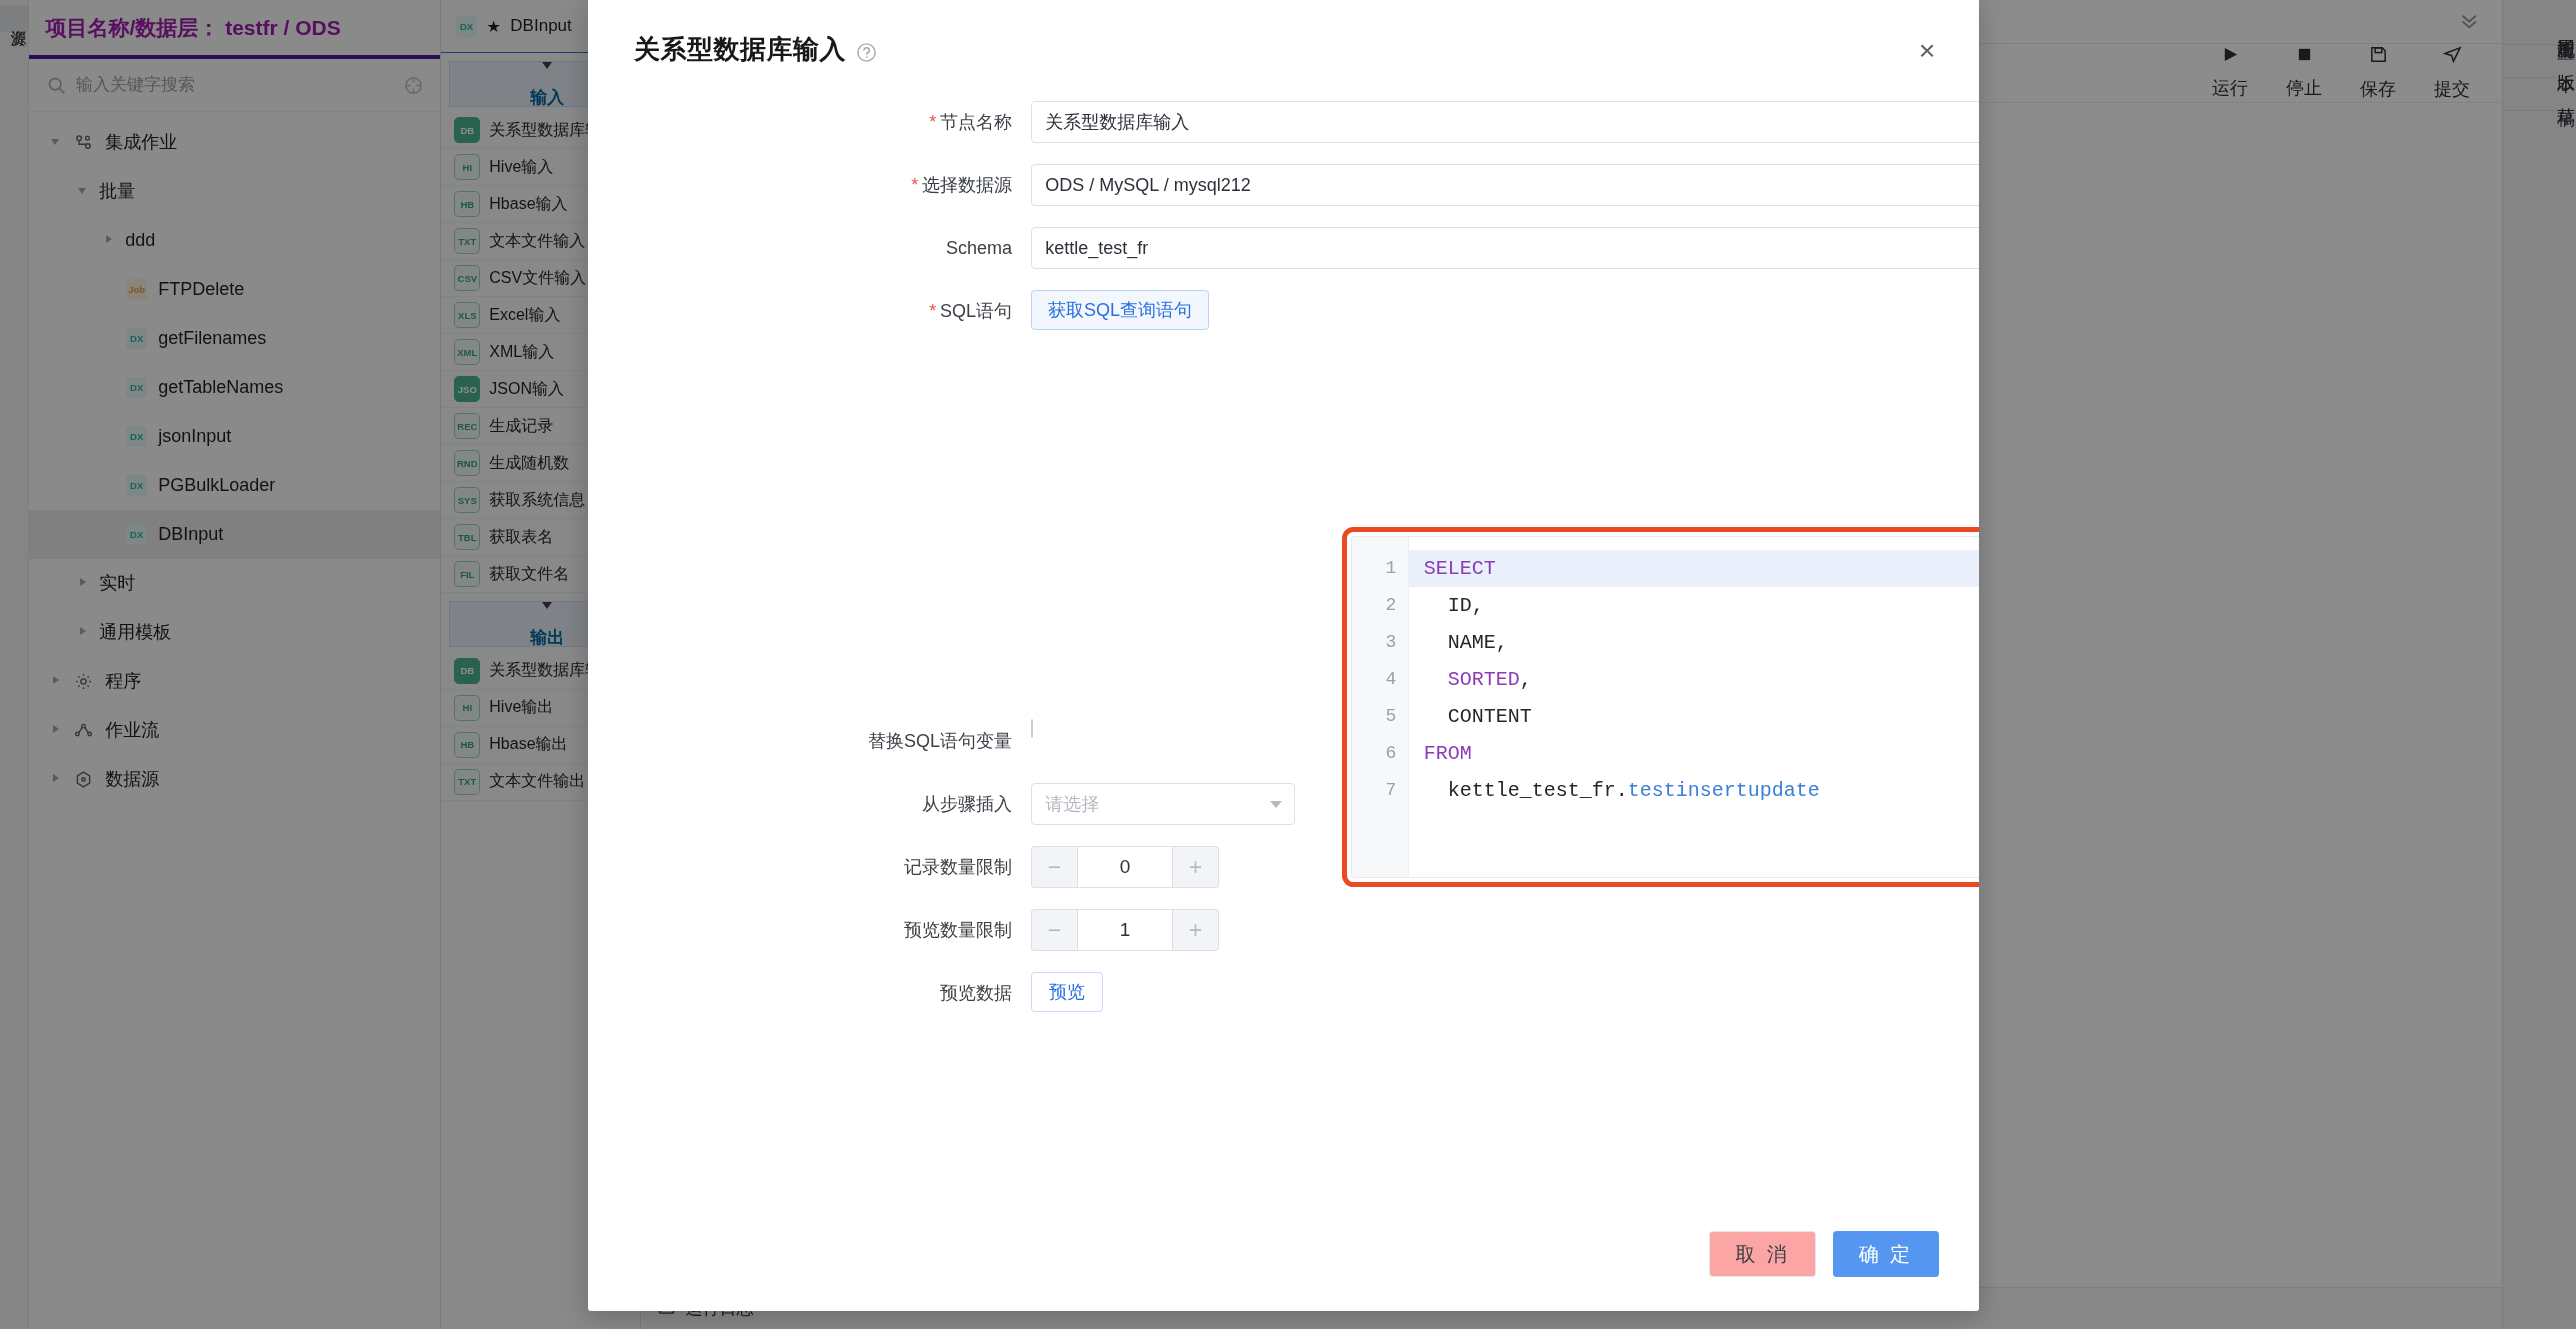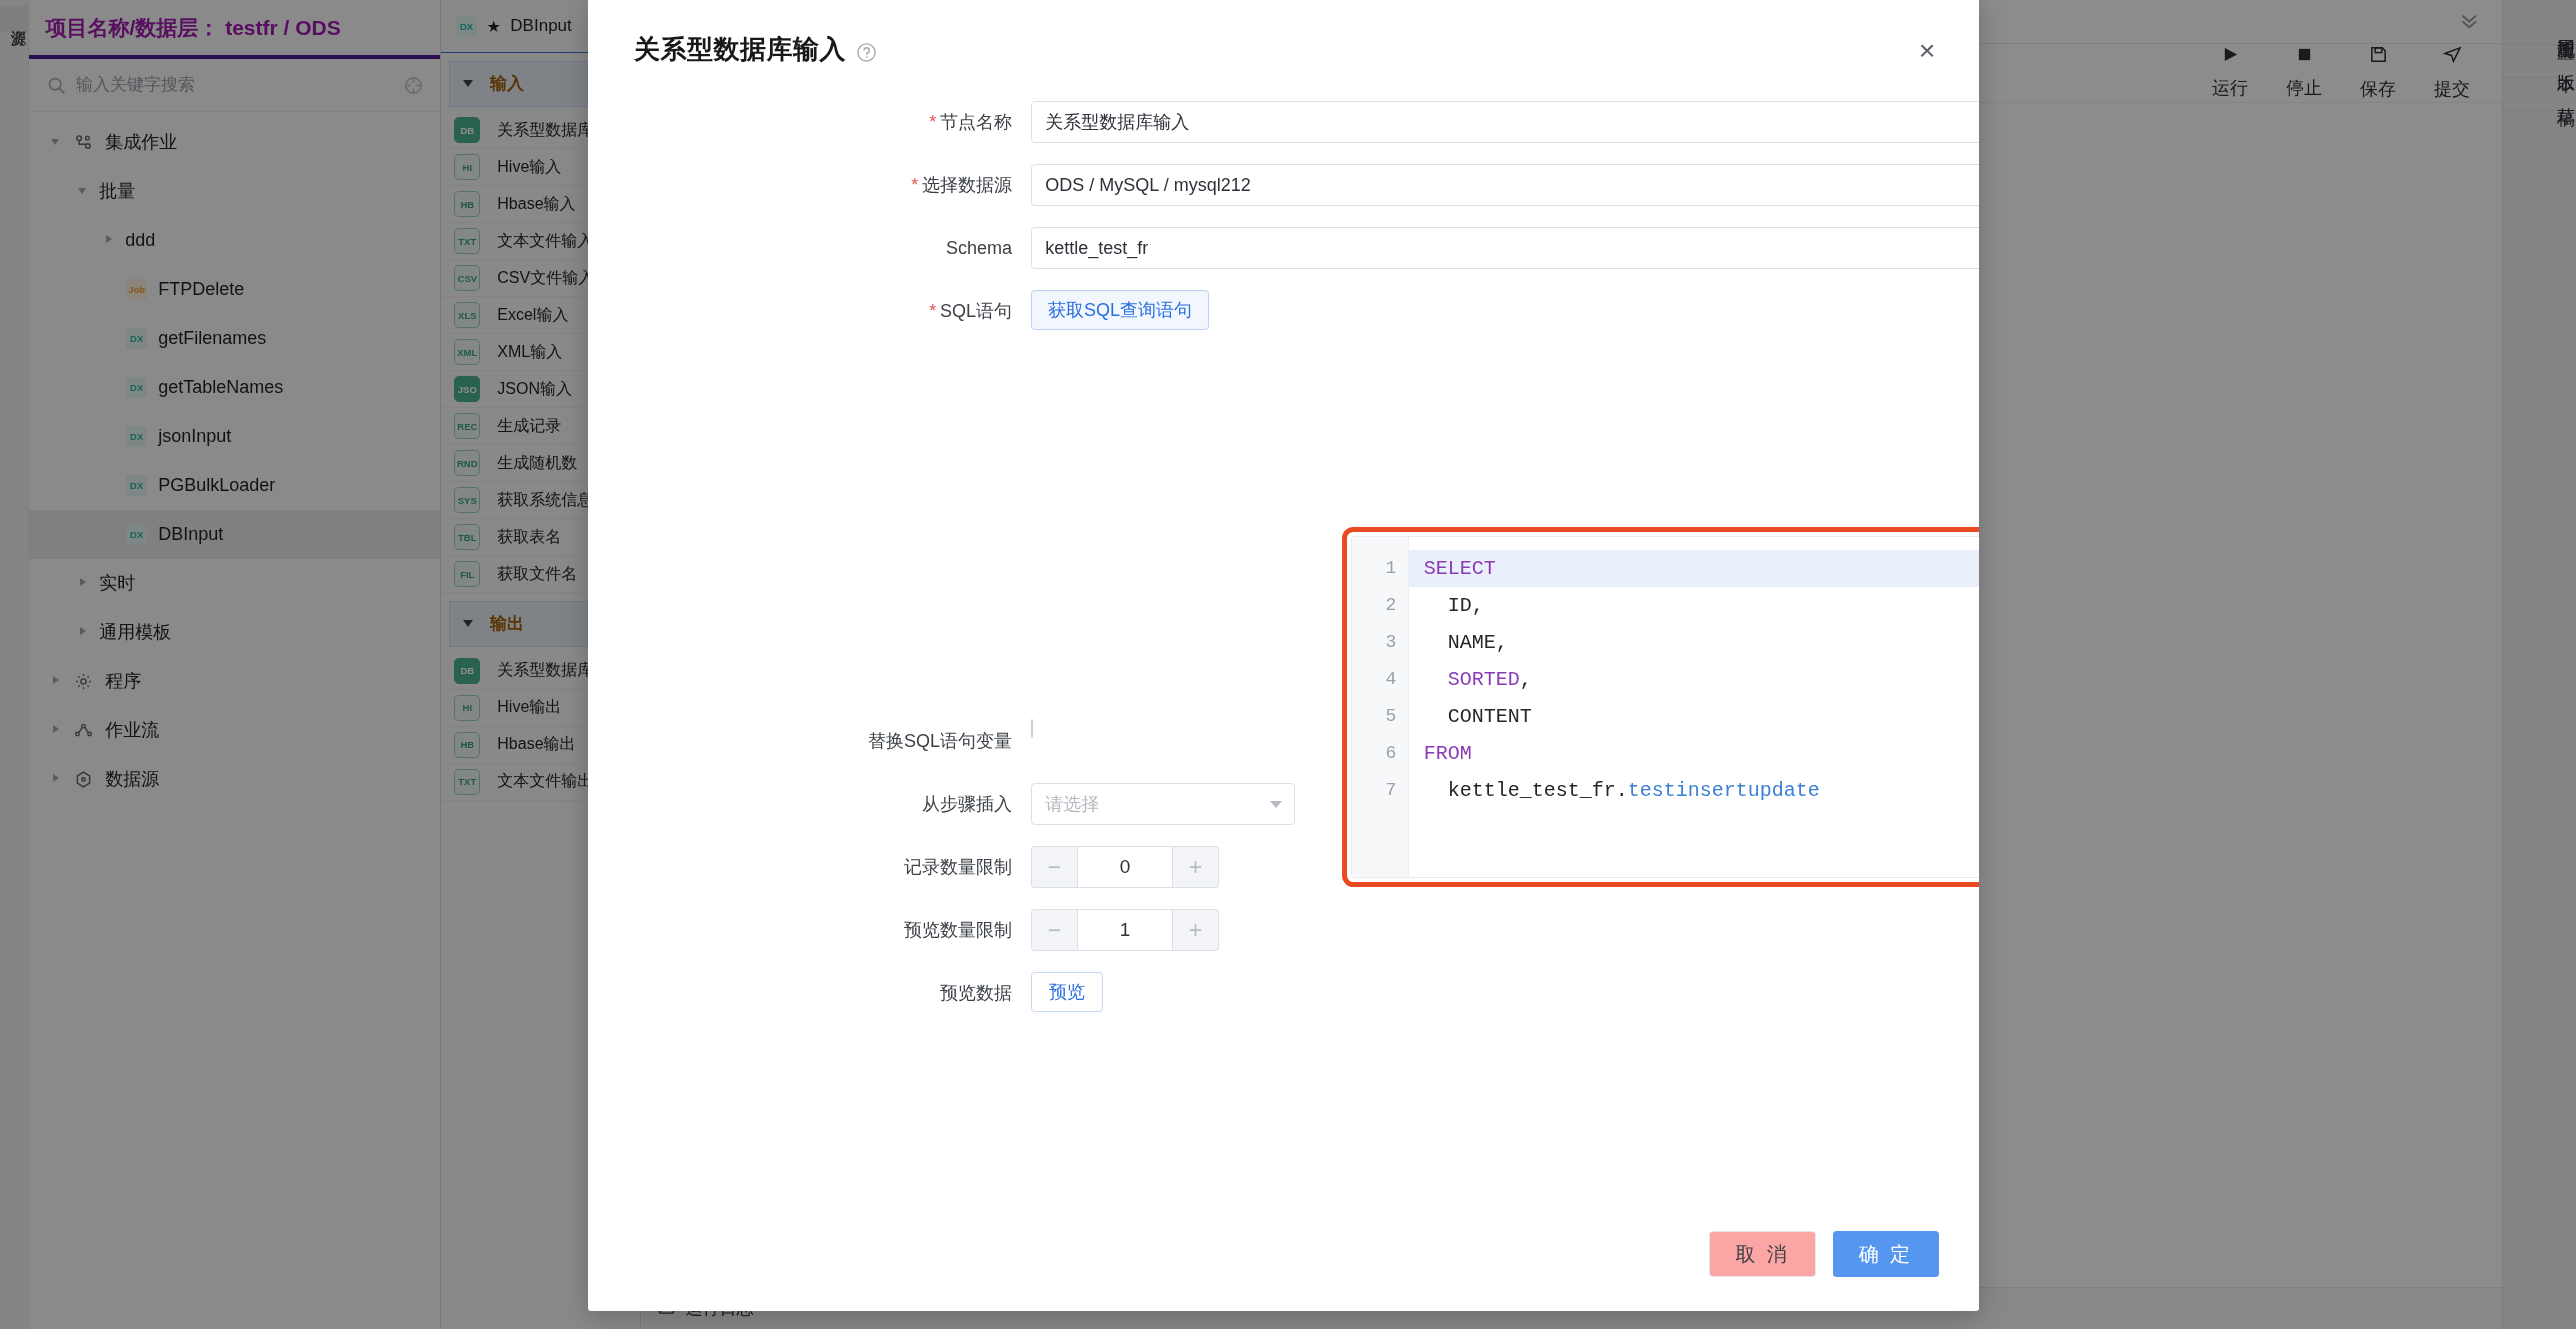--- a/index.html
+++ b/index.html
@@ -101,27 +101,27 @@
   }
   .palette-tab {
     height: 53px; display: flex; align-items: center; gap: 9.5px;
     padding-left: 15px; border-bottom: 1.9px solid #3a6fd8;
     font-size: 17px; color: #1f2124; white-space: nowrap;
   }
   .palette-group {
     height: 46px; margin: 7.6px 7.6px 5.7px 7.6px;
     display: flex; align-items: center; gap: 17px; padding-left: 13.3px;
     background: #e8eef8; border: 1px solid #cddcf1;
-    font-size: 17px; font-weight: 600; color: #a16207;
+    font-size: 17px; font-weight: 600; color: #0369a1; flex-direction: column;
   }
   .grp-caret { width: 0; height: 0;
     border-left: 5.7px solid transparent; border-right: 5.7px solid transparent;
     border-top: 7.6px solid #3c4147; }
   .palette-item {
-    height: 37px; display: flex; align-items: center; gap: 17px;
+    height: 37px; display: flex; align-items: center; gap: 9px;
     padding-left: 13.3px; border-bottom: 1px solid #eeefef;
     font-size: 16px; color: #24262a; white-space: nowrap;
   }
   .pal-ico {
     width: 26px; height: 26px; flex: 0 0 26px; border-radius: 4.8px;
     border: 1px solid #9ccfbf; background: #eef8f4;
     display: flex; align-items: center; justify-content: center;
     font-size: 9.5px; font-weight: 700; color: #3aa183;
   }
   .pal-ico.solid { background: #4bb38e; border-color: #4bb38e; color: #fff; }

